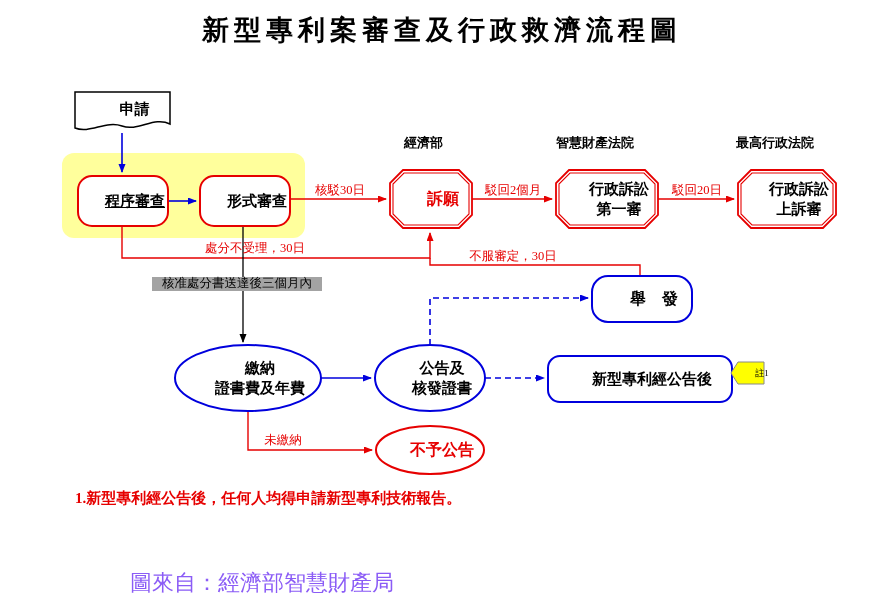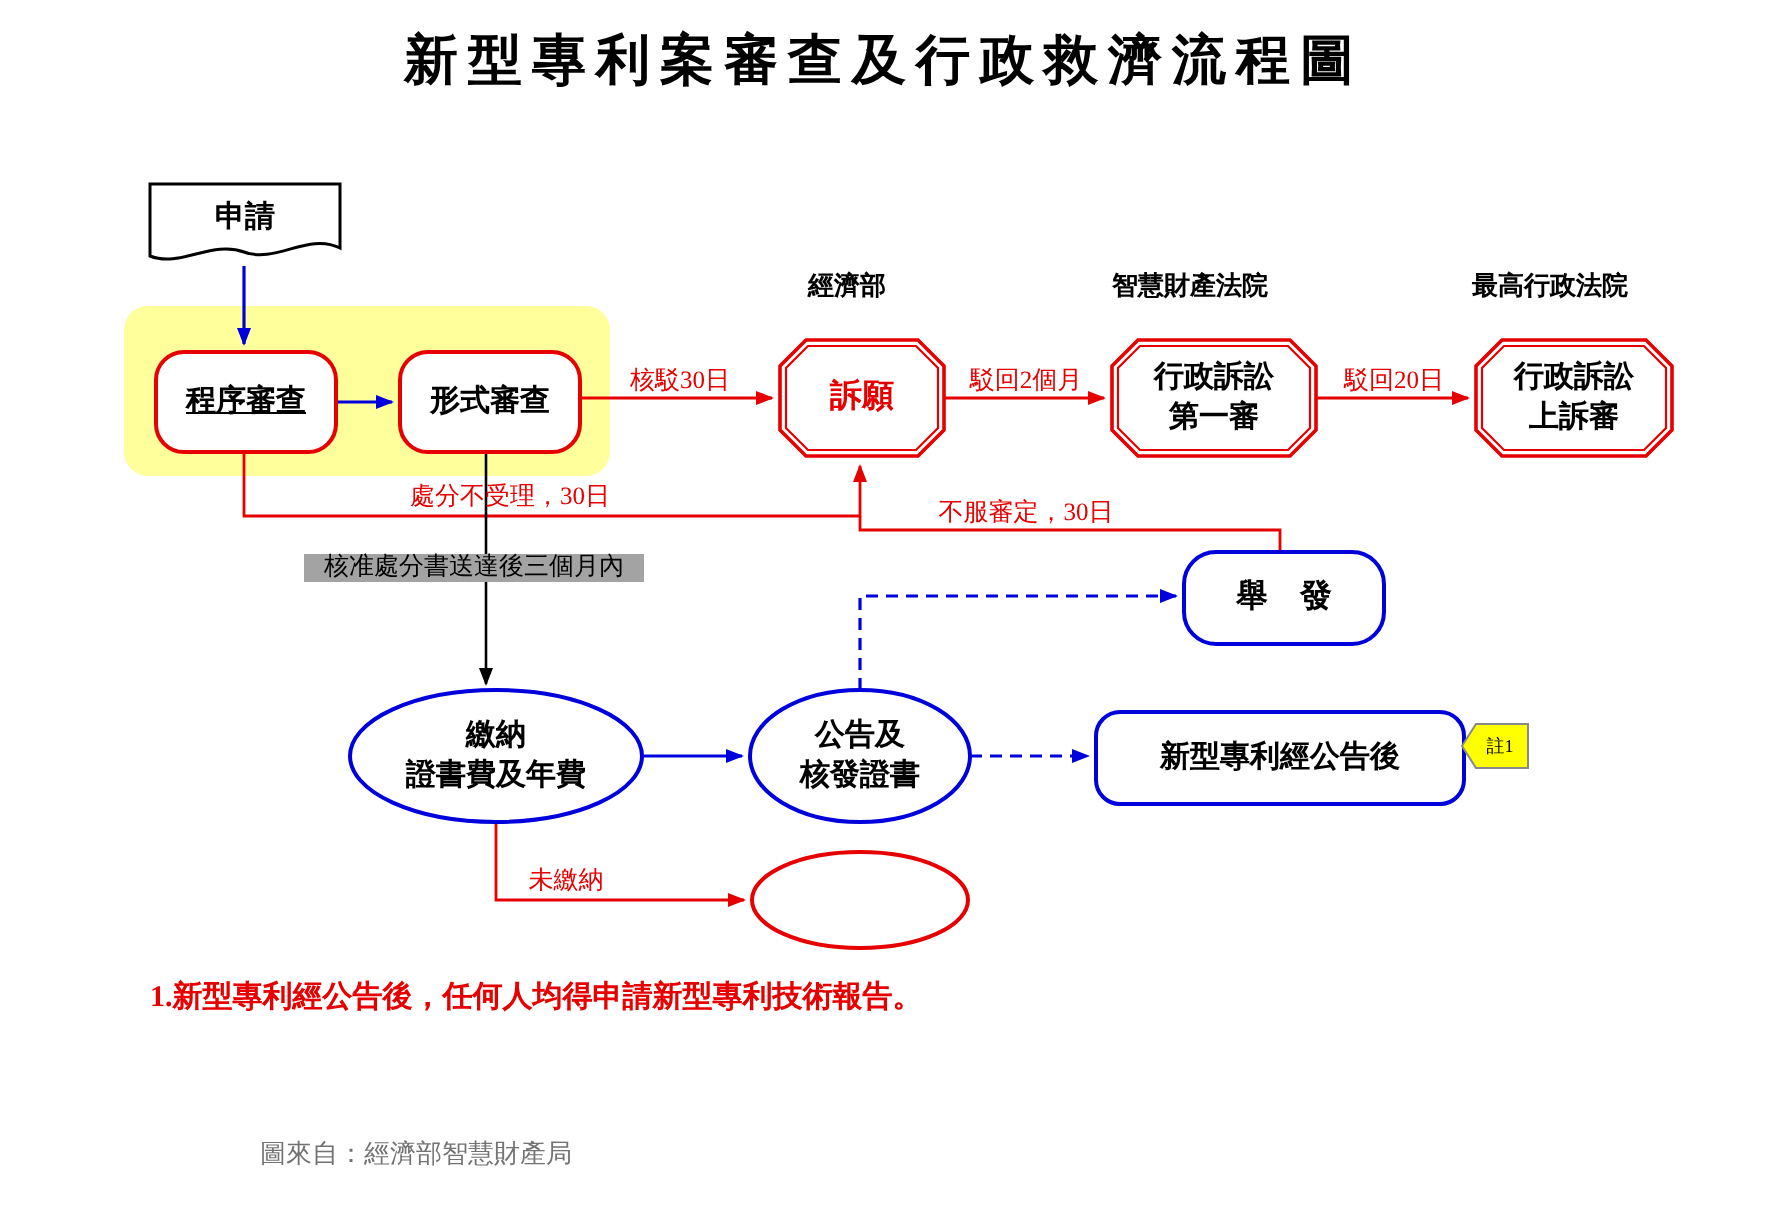--- a/index.html
+++ b/index.html
@@ -2,31 +2,31 @@
 <html><head>
 <meta charset="utf-8">
 <style>
   html,body{margin:0;padding:0;background:#fff;}
   #stage{
     position:relative;width:884px;height:607px;background:#fff;overflow:hidden;
     font-family:"Liberation Serif","DejaVu Serif",serif;color:#000;
   }
   #wires{position:absolute;left:0;top:0;}
   .t{position:absolute;display:flex;align-items:center;justify-content:center;
-     text-align:center;font-weight:bold;line-height:1.35;}
+     text-align:center;font-weight:bold;line-height:1.35;margin-left:12px;}
   .prel{white-space:pre-line;}
   .red{color:#e60000;}
   .e{position:absolute;font-size:12.5px;color:#e60000;text-align:center;font-weight:normal;
      line-height:1.1;}
   .e.black{color:#000;background:#a3a3a3;padding:0 2px;}
   #title{position:absolute;left:0;top:12px;width:884px;text-align:center;
      font-size:27px;font-weight:bold;letter-spacing:5px;}
   .org{position:absolute;font-size:13px;font-weight:bold;}
   #footnote{position:absolute;left:75px;top:489px;font-size:15px;font-weight:bold;color:#e60000;}
-  #source{position:absolute;left:130px;top:568px;font-size:13px;color:#737373;}
+  #source{position:absolute;left:130px;top:568px;font-size:22px;color:#8b5cf6;}
 </style>
 </head>
 <body>
 
 <div id="stage">
 
   <svg id="wires" width="884" height="607" viewBox="0 0 884 607">
     <defs>
       <marker id="mr" markerUnits="userSpaceOnUse" markerWidth="10" markerHeight="8" refX="8" refY="3.5" orient="auto">
         <path d="M0,0 L9,3.5 L0,7 Z" fill="#e60000"></path>
@@ -94,20 +94,21 @@
 第一審</div>
   <div class="t prel" style="left:738px;top:170px;width:98px;height:58px;font-size:15px;">行政訴訟
 上訴審</div>
   <div class="t" style="left:592px;top:276px;width:100px;height:46px;font-size:16px;">舉　發</div>
   <div class="t prel" style="left:175px;top:345px;width:146px;height:66px;font-size:15px;">繳納
 證書費及年費</div>
   <div class="t prel" style="left:375px;top:345px;width:110px;height:66px;font-size:15px;">公告及
 核發證書</div>
   <div class="t" style="left:548px;top:356px;width:184px;height:46px;font-size:15px;">新型專利經公告後</div>
   <div class="t" style="left:734px;top:365px;width:32px;height:16px;font-size:9px;font-weight:normal;">註1</div>
+  <div class="t red" style="left:376px;top:426px;width:108px;height:48px;font-size:16px;">不予公告</div>
 
   <div class="e" style="left:300px;top:184px;width:80px;">核駁30日</div>
   <div class="e" style="left:464px;top:184px;width:98px;">駁回2個月</div>
   <div class="e" style="left:652px;top:184px;width:90px;">駁回20日</div>
   <div class="e" style="left:180px;top:242px;width:150px;">處分不受理，30日</div>
   <div class="e" style="left:448px;top:250px;width:130px;">不服審定，30日</div>
   <div class="e black" style="left:152px;top:277px;width:166px;">核准處分書送達後三個月內</div>
   <div class="e" style="left:252px;top:434px;width:62px;">未繳納</div>
 
   <div id="footnote">1.新型專利經公告後，任何人均得申請新型專利技術報告。</div>

